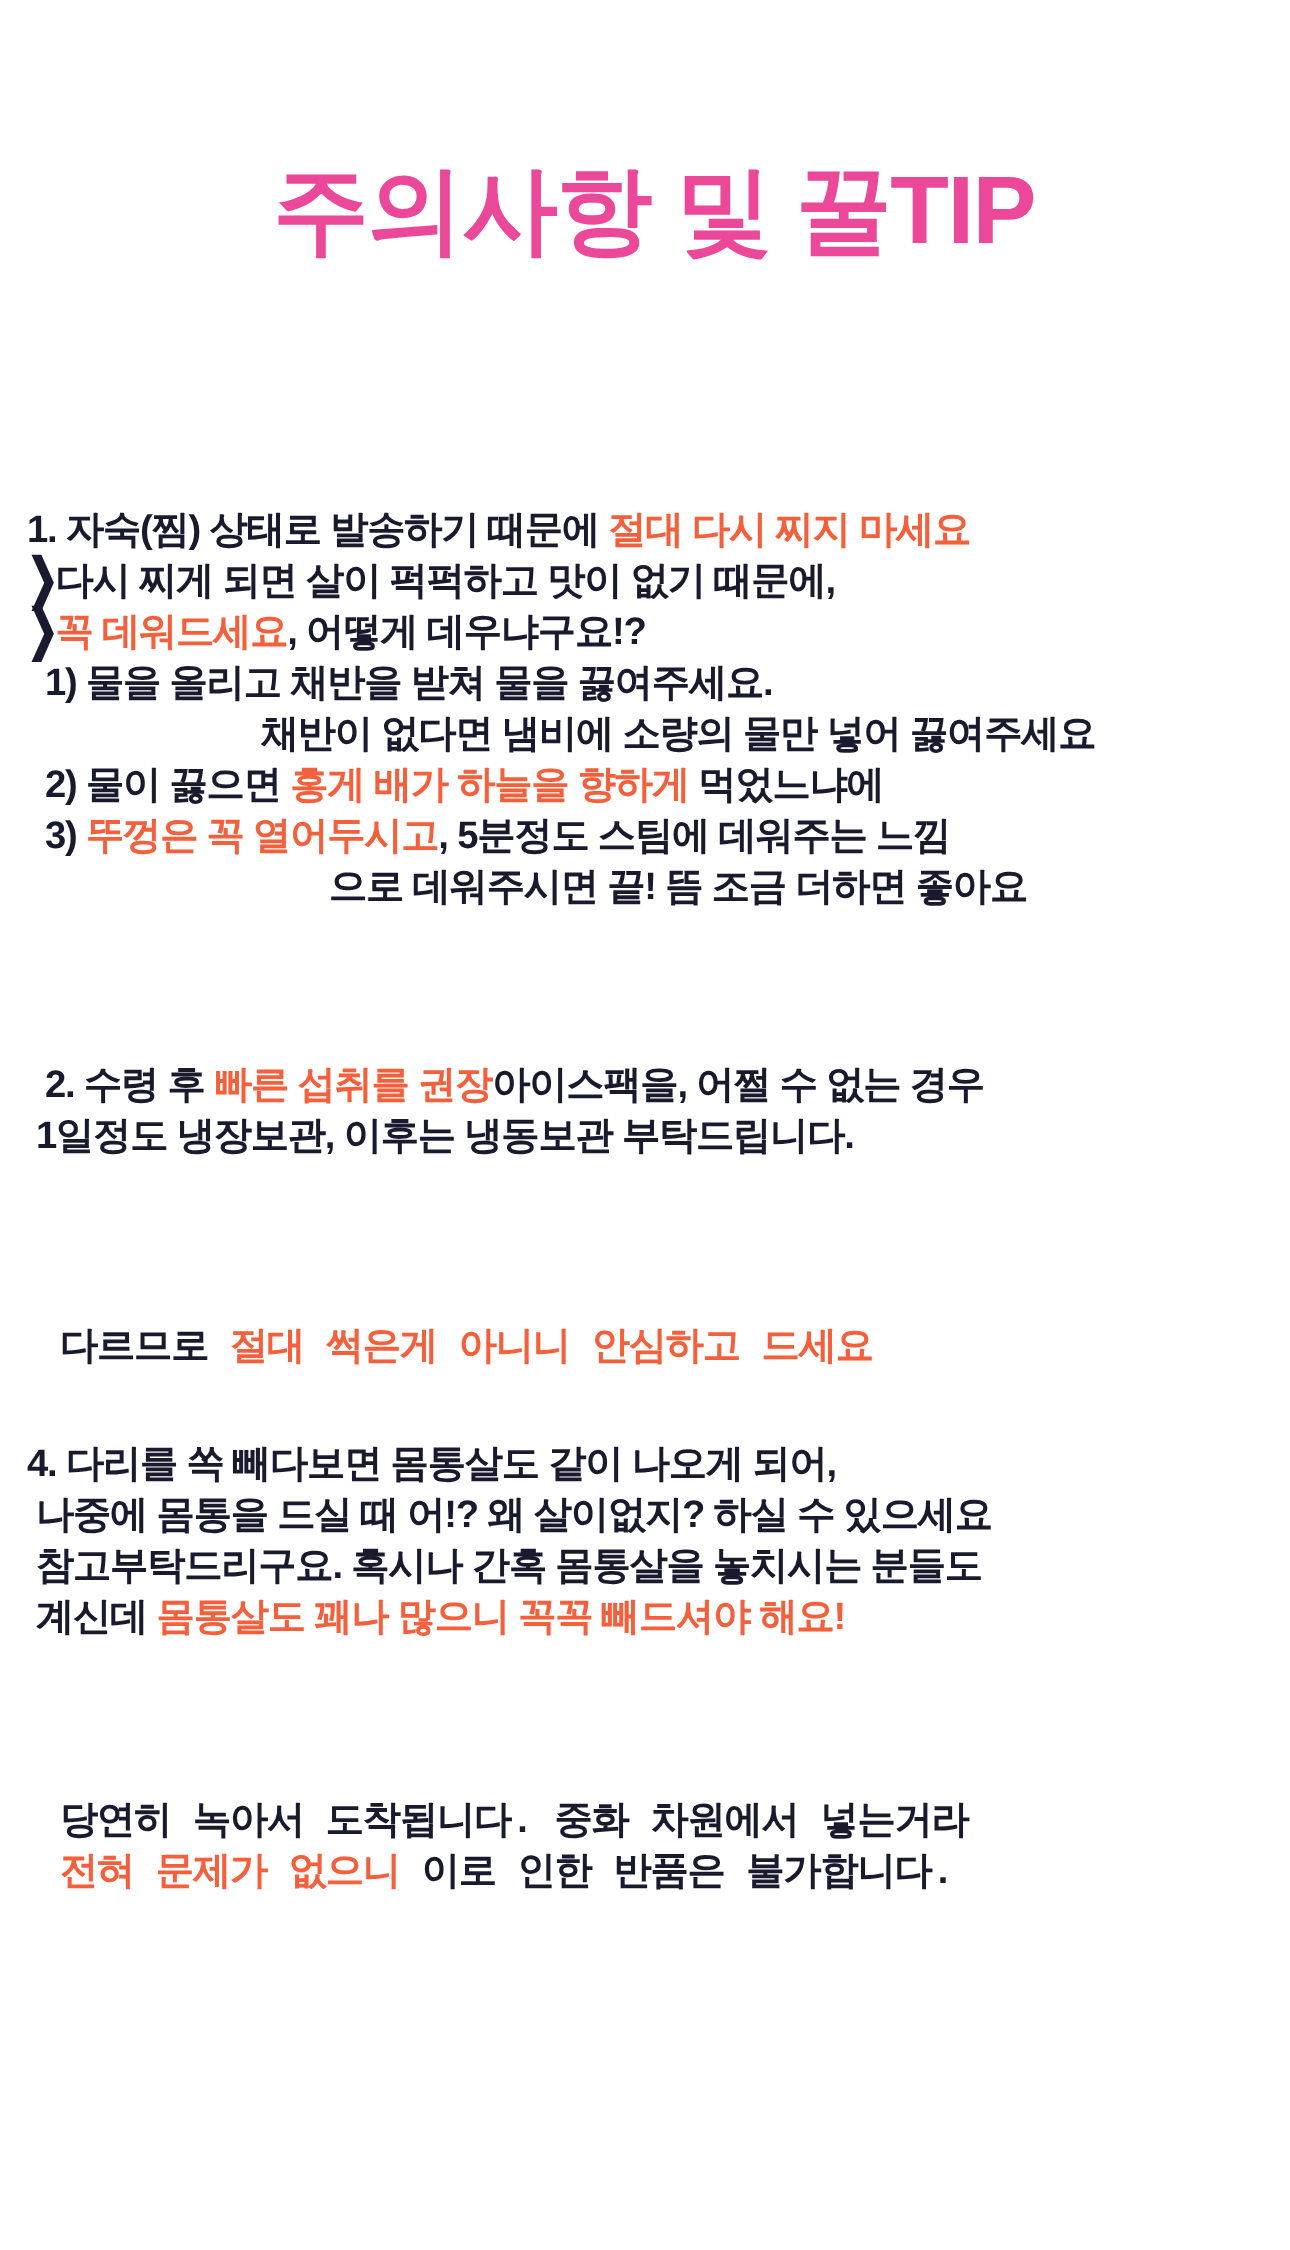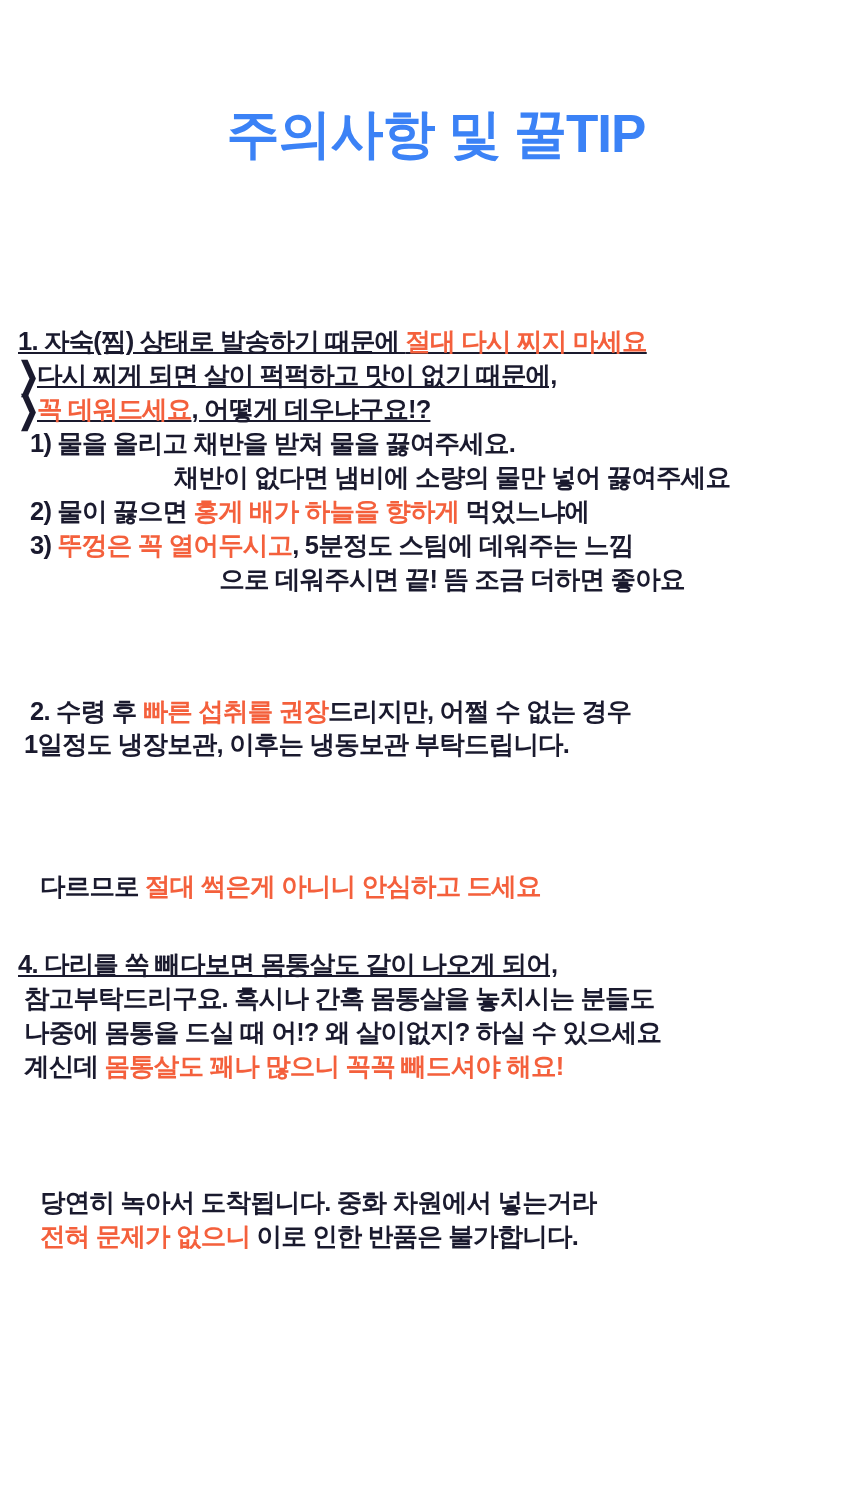--- a/index.html
+++ b/index.html
@@ -15,23 +15,23 @@
     overflow: hidden;
   }
   .page {
     position: relative;
     width: 860px;
     height: 1500px;
     background: #ffffff;
   }
   .title {
     text-align: center;
-    font-size: 53px;
+    font-size: 64px;
     font-weight: bold;
-    color: #3b82f6;
+    color: #ec4899;
     letter-spacing: -1px;
     padding-top: 105px;
     line-height: 1.1;
     padding-left: 12px;
   }
   .sections {
     padding: 0 18px 0 18px;
   }
   .section {
     margin: 0;
@@ -50,22 +50,22 @@
   .arrow {
     display: inline-block;
     width: 17px;
     font-size: 25px;
     font-weight: bold;
     color: #1a1a2e;
     transform: scaleY(1.45);
     margin-right: 2px;
   }
   .ind0 { padding-left: 6px; }
-  .ind1 { padding-left: 0px; text-decoration: underline; }
-  .ind2 { padding-left: 22px; }
+  .ind1 { padding-left: 0px; }
+  .ind2 { padding-left: 22px; font-family: Liberation Mono, monospace; }
   .ind3 { padding-left: 44px; text-align: center; }
   .ind4 { padding-left: 12px; }
 
   .sec1 { margin-top: 162px; }
   .sec2 { margin-top: 98px; }
   .sec3 { margin-top: 108px; }
   .sec4 { margin-top: 44px; }
   .sec5 { margin-top: 102px; }
 </style>
 </head>
@@ -82,32 +82,32 @@
       <div class="line ind1"><span class="arrow">❯</span><span>다시 찌게 되면 살이 퍽퍽하고 맛이 없기 때문에,</span></div>
       <div class="line ind1"><span class="arrow">❯</span><span class="red">꼭 데워드세요</span><span>, 어떻게 데우냐구요!?</span></div>
       <div class="line ind4"><span>1) 물을 올리고 채반을 받쳐 물을 끓여주세요.</span></div>
       <div class="line ind3"><span>채반이 없다면 냄비에 소량의 물만 넣어 끓여주세요</span></div>
       <div class="line ind4"><span>2) 물이 끓으면 </span><span class="red">홍게 배가 하늘을 향하게</span><span> 먹었느냐에</span></div>
       <div class="line ind4"><span>3) </span><span class="red">뚜껑은 꼭 열어두시고</span><span>, 5분정도 스팀에 데워주는 느낌</span></div>
       <div class="line ind3"><span>으로 데워주시면 끝! 뜸 조금 더하면 좋아요</span></div>
     </div>
 
     <div class="section sec2">
-      <div class="line ind4"><span>2. 수령 후 </span><span class="red">빠른 섭취를 권장</span><span>드리지만, 어쩔 수 없는 경우</span></div>
+      <div class="line ind4"><span>2. 수령 후 </span><span class="red">빠른 섭취를 권장</span><span>아이스팩을, 어쩔 수 없는 경우</span></div>
       <div class="line ind0"><span>1일정도 냉장보관, 이후는 냉동보관 부탁드립니다.</span></div>
     </div>
 
     <div class="section sec3">
       <div class="line ind2"><span>다르므로 </span><span class="red">절대 썩은게 아니니 안심하고 드세요</span></div>
     </div>
 
     <div class="section sec4">
       <div class="line ind1"><span>4. 다리를 쏙 빼다보면 몸통살도 같이 나오게 되어,</span></div>
+      <div class="line ind0"><span>나중에 몸통을 드실 때 어!? 왜 살이없지? 하실 수 있으세요</span></div>
       <div class="line ind0"><span>참고부탁드리구요. 혹시나 간혹 몸통살을 놓치시는 분들도</span></div>
-      <div class="line ind0"><span>나중에 몸통을 드실 때 어!? 왜 살이없지? 하실 수 있으세요</span></div>
       <div class="line ind0"><span>계신데 </span><span class="red">몸통살도 꽤나 많으니 꼭꼭 빼드셔야 해요!</span></div>
     </div>
 
     <div class="section sec5">
       <div class="line ind2"><span>당연히 녹아서 도착됩니다. 중화 차원에서 넣는거라</span></div>
       <div class="line ind2"><span class="red">전혀 문제가 없으니</span><span> 이로 인한 반품은 불가합니다.</span></div>
     </div>
 
   </div>
 </div>

